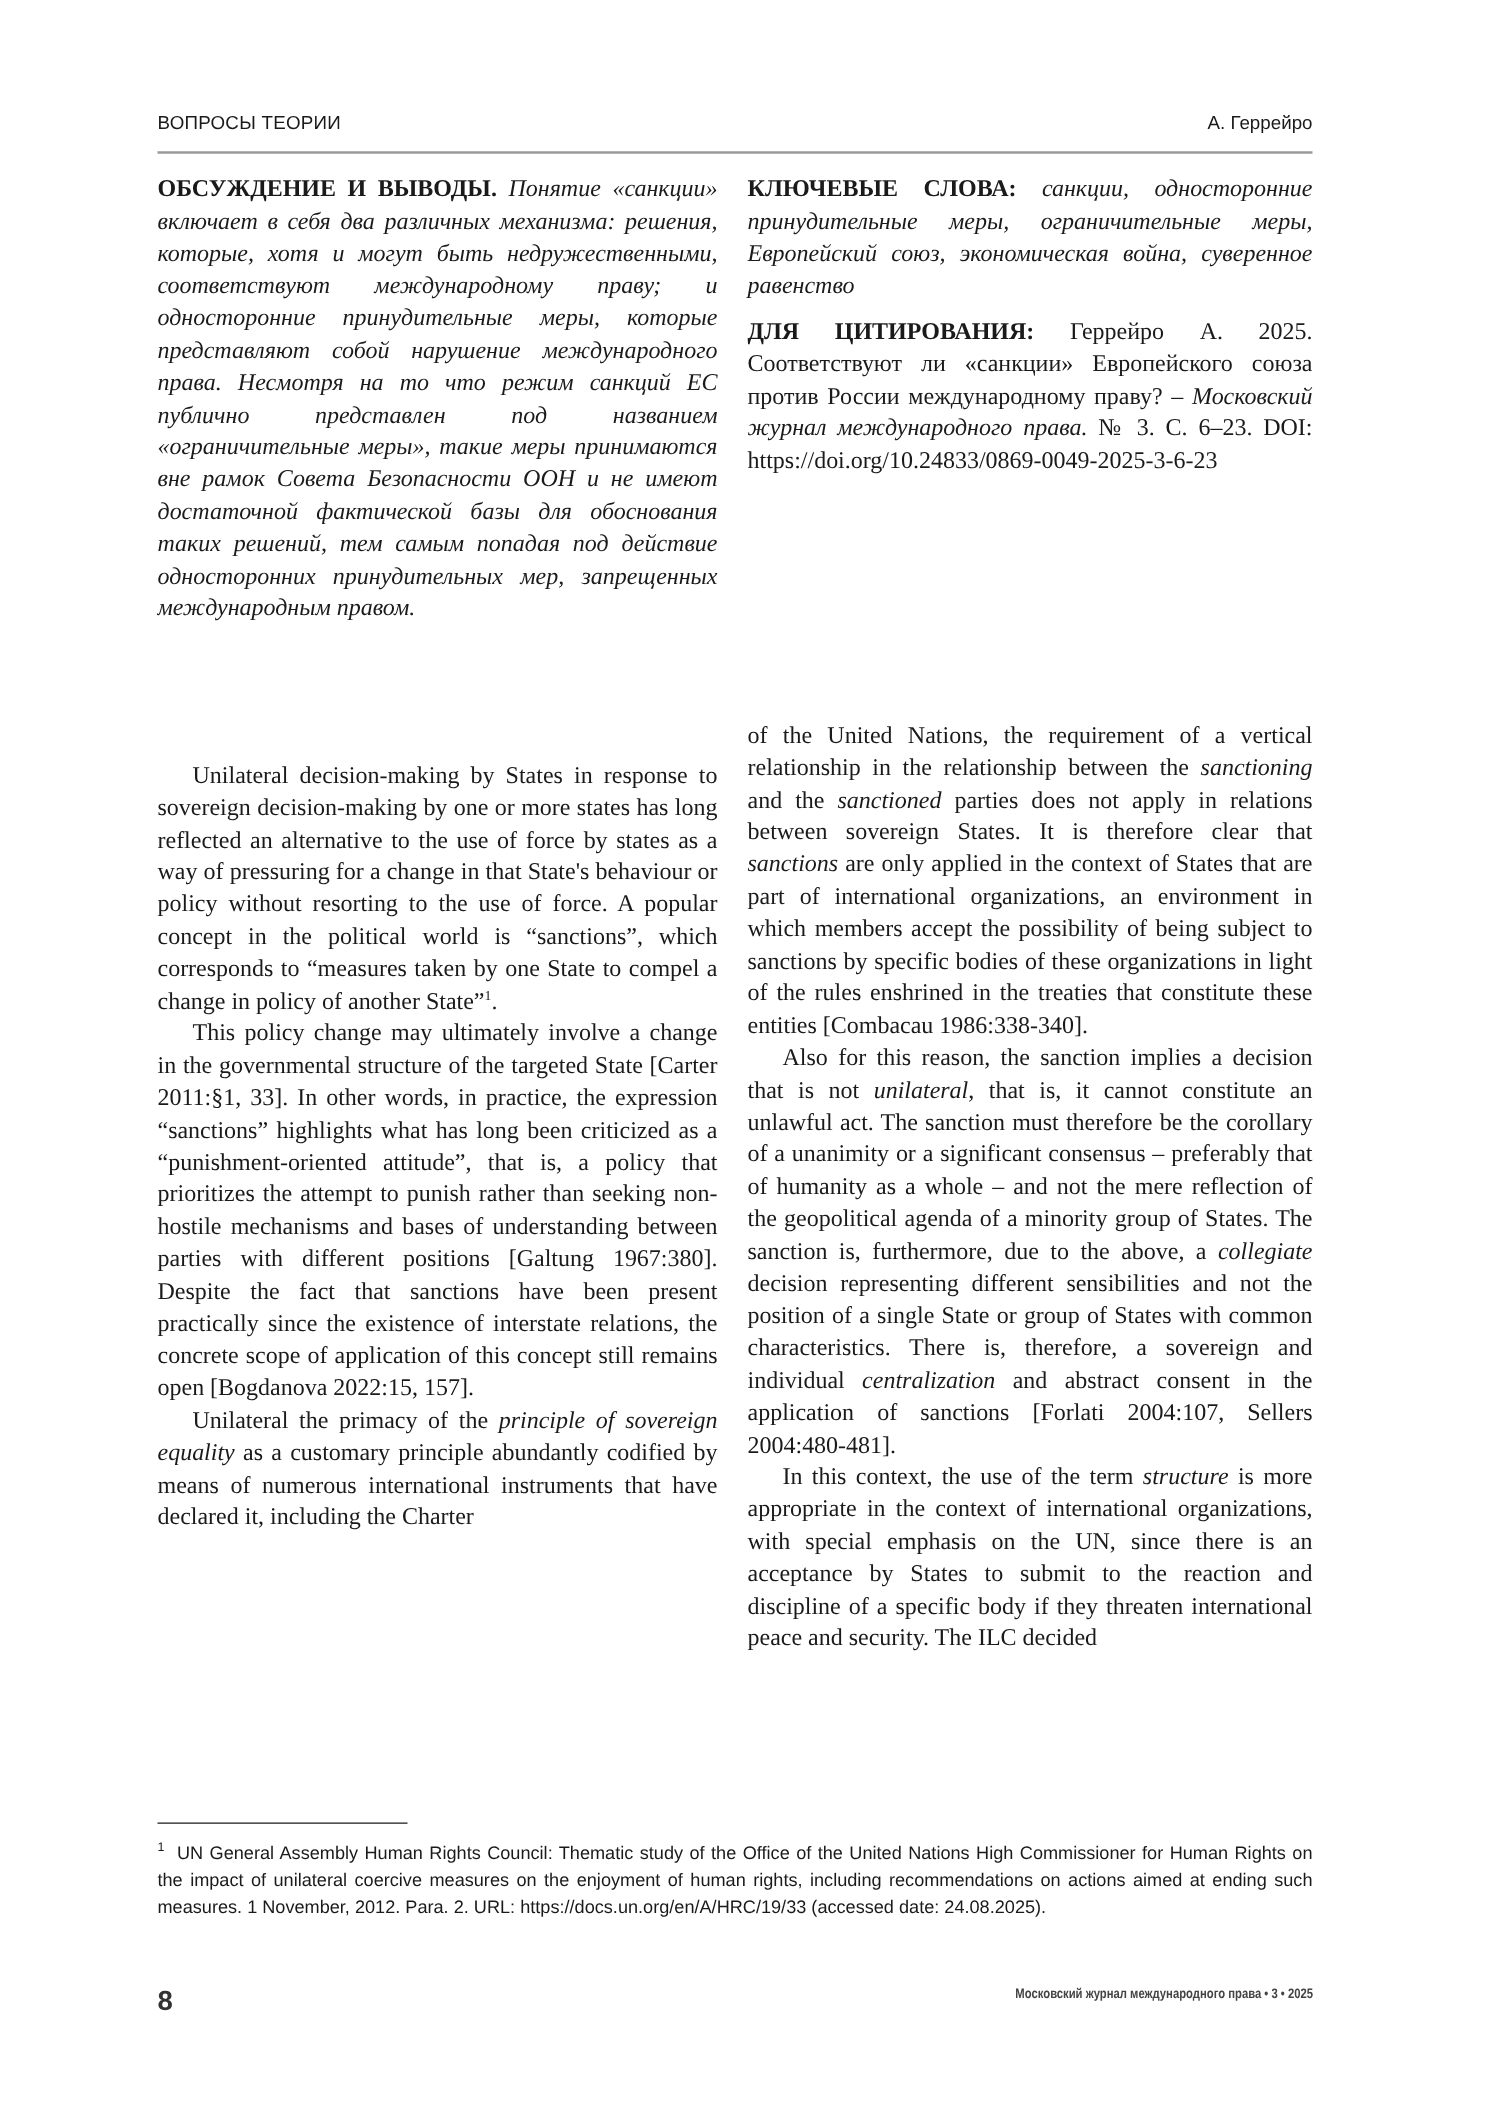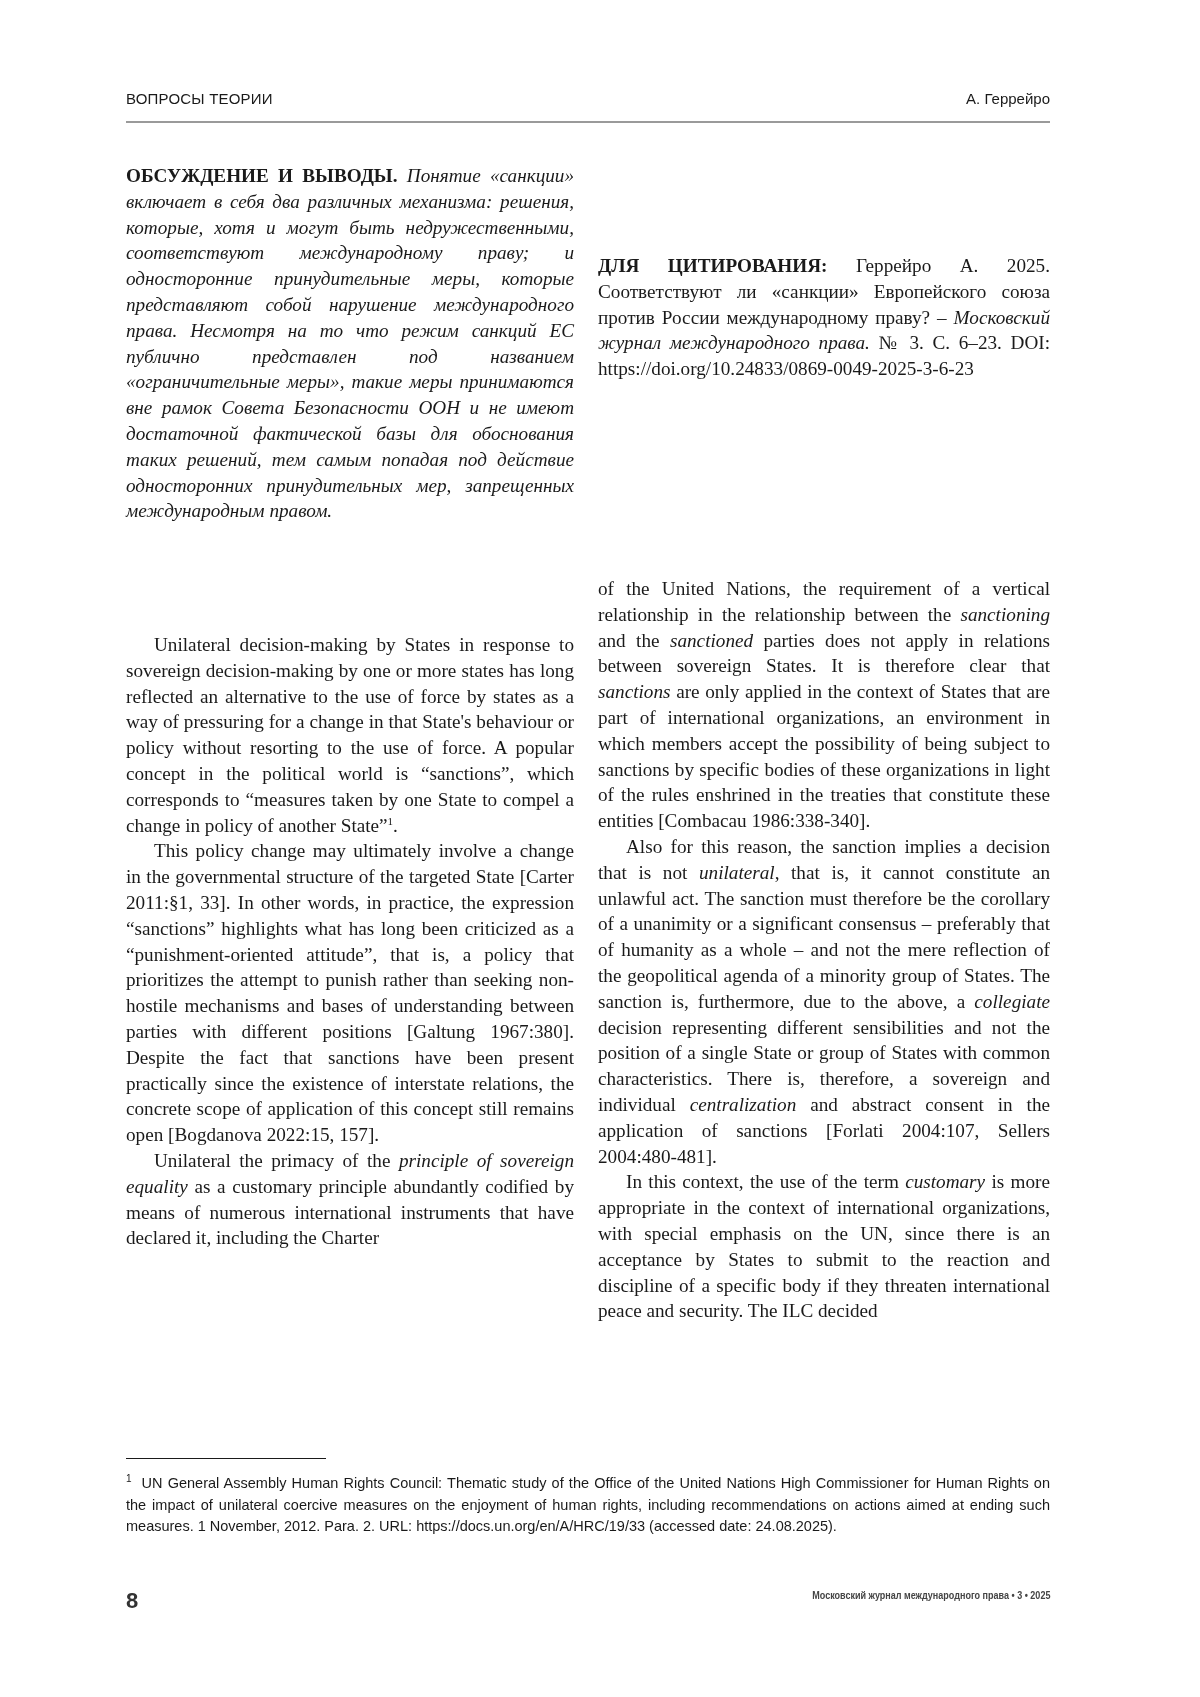--- a/index.html
+++ b/index.html
@@ -6,21 +6,21 @@
   body { width: 1200px; height: 1697px; position: relative; overflow: hidden; color: #1a1a1a; }
   .page { position: absolute; left: 0; top: 0; width: 1200px; height: 1487px; text-decoration: underline; }
 
   .running-head { position: absolute; left: 126px; top: 90px; width: 924px; height: 20px;
     font-family: "Liberation Sans", sans-serif; font-size: 15px; color: #1a1a1a; }
   .running-head .left { position: absolute; left: 0; top: 0; letter-spacing: 0.2px; }
   .running-head .right { position: absolute; right: 0; top: 0; }
   .head-rule { position: absolute; left: 126px; top: 121px; width: 924px; height: 2px; background: #9a9a9a; }
 
   .col { position: absolute; font-family: "Liberation Serif", serif; font-size: 19.2px; line-height: 25.8px; text-align: justify; }
-  .col-left { left: 126px; width: 448px; margin-top: 24px; }
+  .col-left { left: 126px; width: 448px; }
   .col-right { left: 598px; width: 452px; }
 
   .abstract { top: 139px; font-style: italic; }
   .abstract .lead { font-style: normal; font-weight: bold; }
   .keywords { top: 139px; font-style: italic; }
   .keywords .lead, .citation .lead { font-style: normal; font-weight: bold; }
   .citation { top: 253px; }
   .citation .journal { font-style: italic; }
   .conflict { top: 460px; font-style: italic; }
 
@@ -52,39 +52,43 @@
     <span class="left">ВОПРОСЫ ТЕОРИИ</span>
     <span class="right">А. Геррейро</span>
   </div>
   <div class="head-rule"></div>
 
   <div class="col col-left abstract">
     <span class="lead">ОБСУЖДЕНИЕ И ВЫВОДЫ.</span>
     <span>Понятие «санкции» включает в себя два различных механизма: решения, которые, хотя и могут быть недружественными, соответствуют международному праву; и односторонние принудительные меры, которые представляют собой нарушение международного права. Несмотря на то что режим санкций ЕС публично представлен под названием «ограничительные меры», такие меры принимаются вне рамок Совета Безопасности ООН и не имеют достаточной фактической базы для обоснования таких решений, тем самым попадая под действие односторонних принудительных мер, запрещенных международным правом.</span>
   </div>
 
+  <div class="col col-right keywords">
+    <span class="lead">КЛЮЧЕВЫЕ СЛОВА:</span>
+    <span>санкции, односторонние принудительные меры, ограничительные меры, Европейский союз, экономическая война, суверенное равенство</span>
+  </div>
 
   <div class="col col-right citation">
     <span class="lead">ДЛЯ ЦИТИРОВАНИЯ:</span>
     <span>Геррейро А. 2025. Соответствуют ли «санкции» Европейского союза против России международному праву? –</span>
     <span class="journal">Московский журнал международного права.</span>
     <span>№ 3. С. 6–23. DOI: https://doi.org/10.24833/0869-0049-2025-3-6-23</span>
   </div>
 
 
   <div class="col col-left body-text left-body">
     <p><span>Unilateral decision-making by States in response to sovereign decision-making by one or more states has long reflected an alternative to the use of force by states as a way of pressuring for a change in that State's behaviour or policy without resorting to the use of force. A popular concept in the political world is “sanctions”, which corresponds to “measures taken by one State to compel a change in policy of another State”</span><span class="sup">1</span><span>.</span></p>
     <p>This policy change may ultimately involve a change in the governmental structure of the targeted State [Carter 2011:§1, 33]. In other words, in practice, the expression “sanctions” highlights what has long been criticized as a “punishment-oriented attitude”, that is, a policy that prioritizes the attempt to punish rather than seeking non-hostile mechanisms and bases of understanding between parties with different positions [Galtung 1967:380]. Despite the fact that sanctions have been present practically since the existence of interstate relations, the concrete scope of application of this concept still remains open [Bogdanova 2022:15, 157].</p>
     <p><span>Unilateral the primacy of the </span><em>principle of sovereign equality</em><span> as a customary principle abundantly codified by means of numerous international instruments that have declared it, including the Charter</span></p>
   </div>
 
   <div class="col col-right body-text right-body">
     <p class="noindent"><span>of the United Nations, the requirement of a vertical relationship in the relationship between the </span><em>sanctioning</em><span> and the </span><em>sanctioned</em><span> parties does not apply in relations between sovereign States. It is therefore clear that </span><em>sanctions</em><span> are only applied in the context of States that are part of international organizations, an environment in which members accept the possibility of being subject to sanctions by specific bodies of these organizations in light of the rules enshrined in the treaties that constitute these entities [Combacau 1986:338-340].</span></p>
     <p><span>Also for this reason, the sanction implies a decision that is not </span><em>unilateral</em><span>, that is, it cannot constitute an unlawful act. The sanction must therefore be the corollary of a unanimity or a significant consensus – preferably that of humanity as a whole – and not the mere reflection of the geopolitical agenda of a minority group of States. The sanction is, furthermore, due to the above, a </span><em>collegiate</em><span> decision representing different sensibilities and not the position of a single State or group of States with common characteristics. There is, therefore, a sovereign and individual </span><em>centralization</em><span> and abstract consent in the application of sanctions [Forlati 2004:107, Sellers 2004:480-481].</span></p>
-    <p><span>In this context, the use of the term </span><em>customary</em><span> is more appropriate in the context of international organizations, with special emphasis on the UN, since there is an acceptance by States to submit to the reaction and discipline of a specific body if they threaten international peace and security. The ILC decided</span></p>
+    <p><span>In this context, the use of the term </span><em>structure</em><span> is more appropriate in the context of international organizations, with special emphasis on the UN, since there is an acceptance by States to submit to the reaction and discipline of a specific body if they threaten international peace and security. The ILC decided</span></p>
   </div>
 
   <div class="foot-rule"></div>
   <div class="footnote">
     <span class="fn-num">1</span><span>UN General Assembly Human Rights Council: Thematic study of the Office of the United Nations High Commissioner for Human Rights on the impact of unilateral coercive measures on the enjoyment of human rights, including recommendations on actions aimed at ending such measures. 1 November, 2012. Para. 2. URL: https://docs.un.org/en/A/HRC/19/33 (accessed date: 24.08.2025).</span>
   </div>
 
   <div class="page-number">8</div>
   <div class="journal-footer">Московский журнал международного права • 3 • 2025</div>
 </div>

